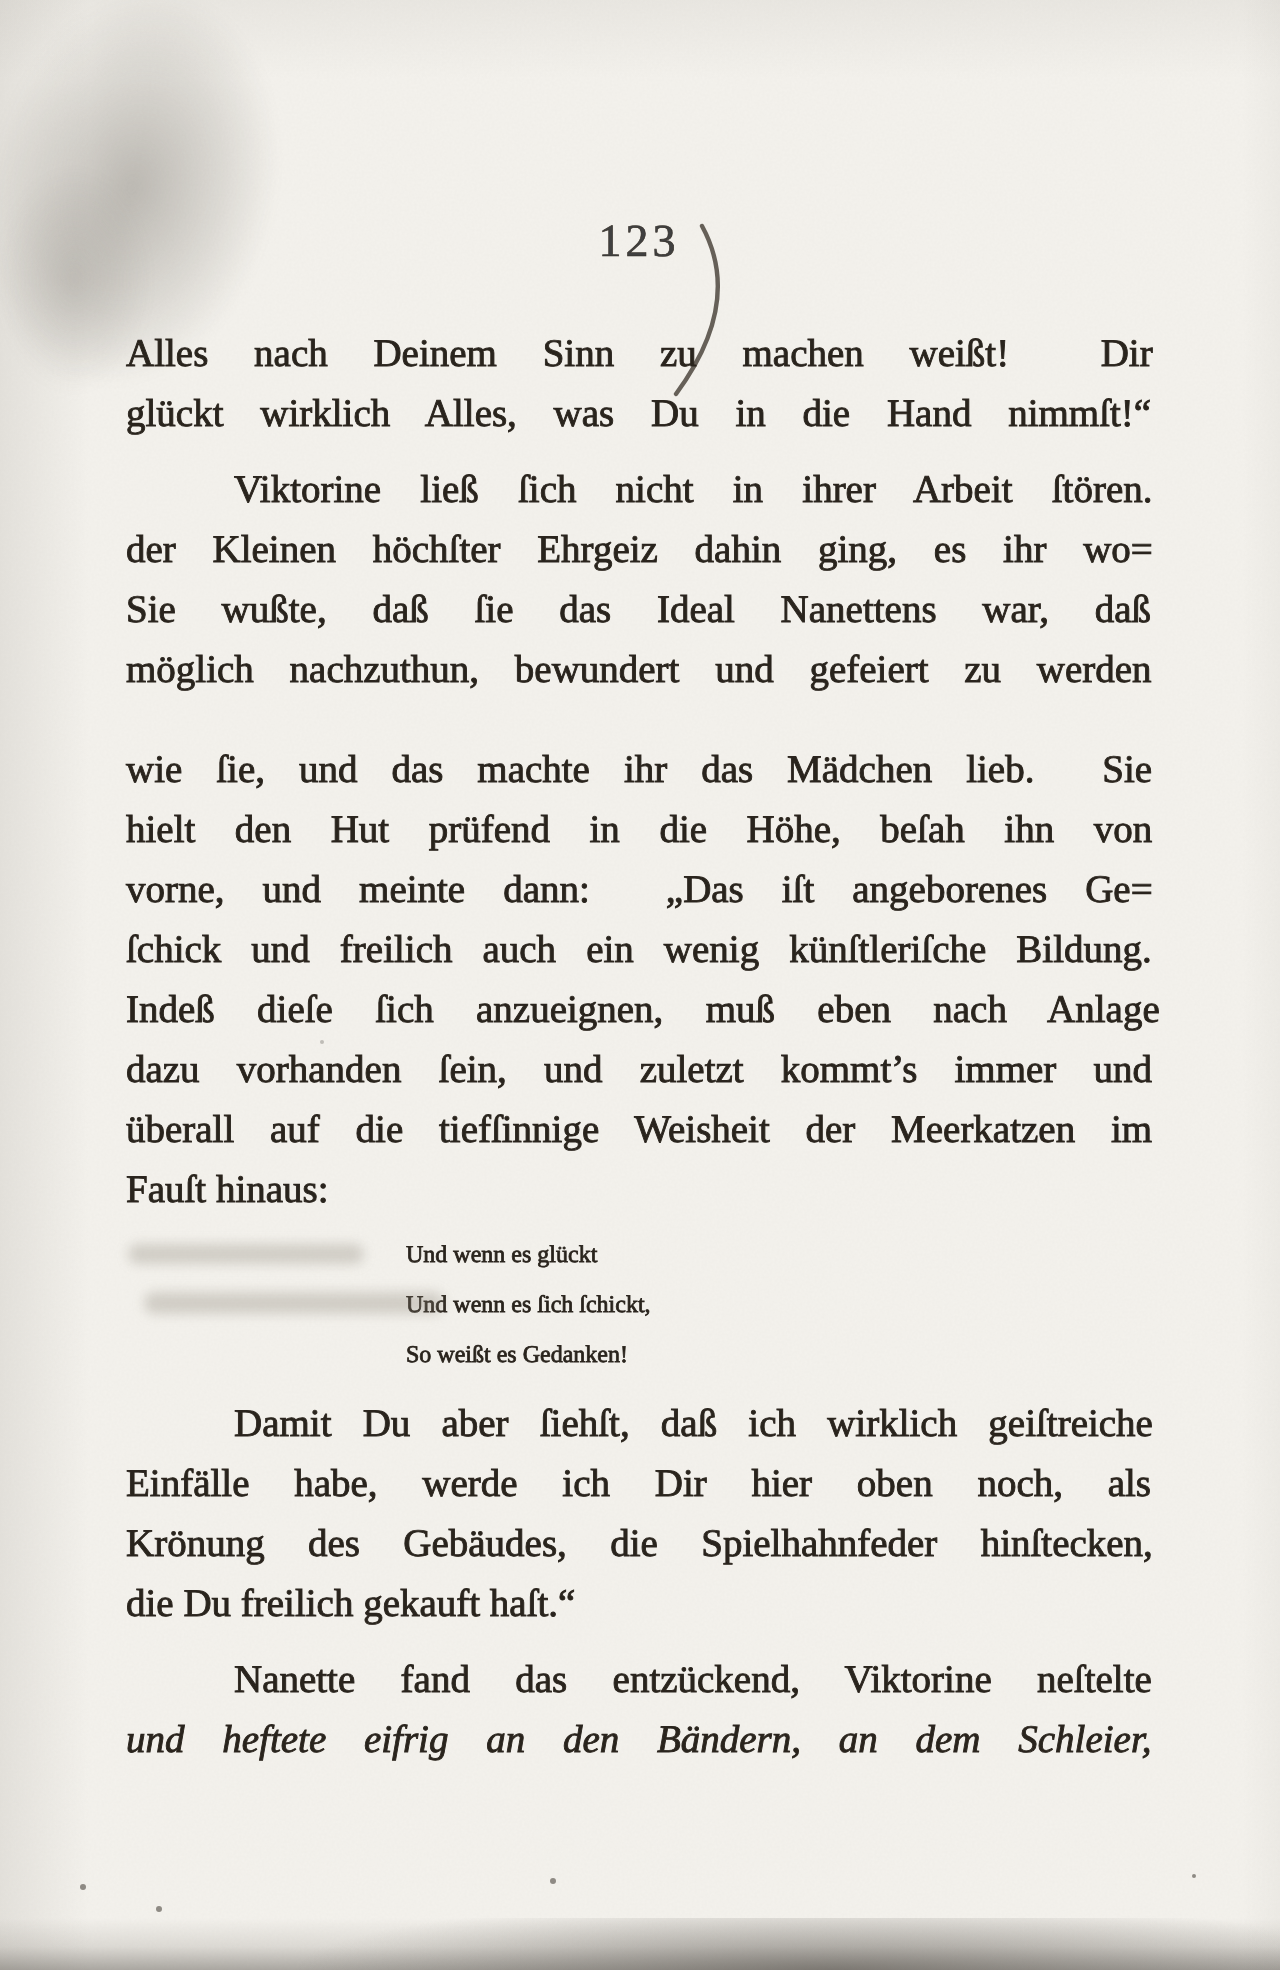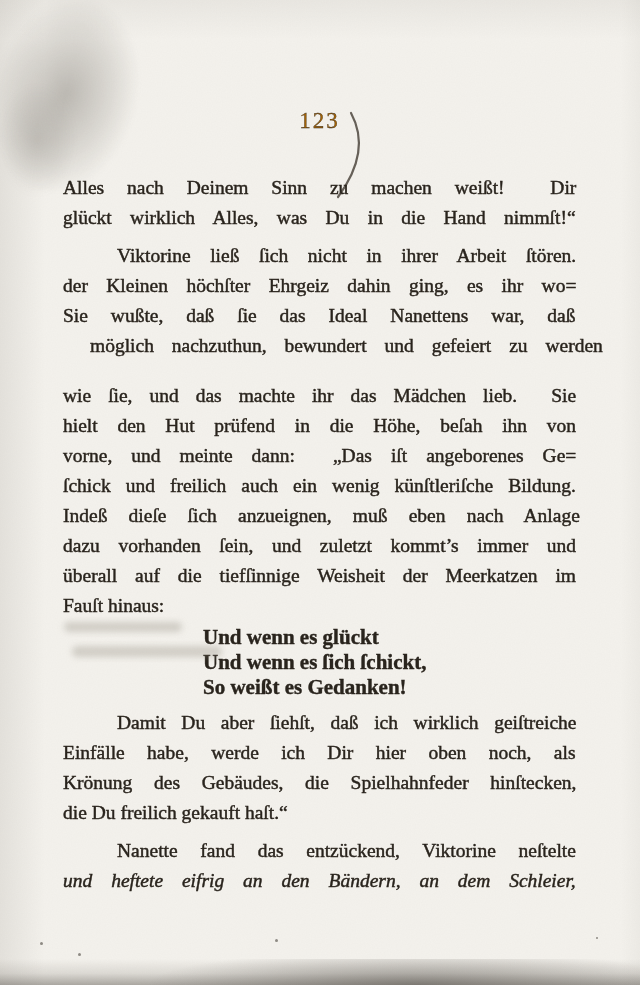--- a/index.html
+++ b/index.html
@@ -21,32 +21,32 @@
     background:radial-gradient(closest-side,rgba(105,100,92,.40),rgba(105,100,92,.16) 45%,rgba(105,100,92,0) 72%);
     filter:blur(2px);transform:rotate(14deg);pointer-events:none;
   }
   .smudge-tl2{
     position:absolute;left:-18px;top:60px;width:110px;height:160px;
     background:radial-gradient(closest-side,rgba(105,100,92,.22),rgba(105,100,92,0) 70%);
     filter:blur(3px);pointer-events:none;
   }
   .pagenum{
     position:absolute;top:108px;left:63px;width:513px;text-align:center;
-    font-size:23px;letter-spacing:2px;color:#a16207;-webkit-text-stroke:.3px #322c25;
+    font-size:23px;letter-spacing:2px;color:#404040;-webkit-text-stroke:.3px #322c25;
   }
   .penmark{position:absolute;left:330px;top:105px;pointer-events:none;}
   .textblock{
-    position:absolute;left:63px;top:173px;width:513px;
+    position:absolute;left:63px;top:163px;width:513px;
     font-size:19.5px;line-height:30px;-webkit-text-stroke:.45px #2b251e;
   }
   .line{height:30px;white-space:pre;}
   .indent{padding-left:54px;}
   .para{margin-top:8px;}
   .block:first-child{margin-top:0;}
-  .verse{margin:4px 0 5px;padding-left:140px;font-size:21px;line-height:25px;font-weight:bold;-webkit-text-stroke:.4px #2b251e;}
+  .verse{margin:4px 0 5px;padding-left:140px;font-size:12px;line-height:25px;-webkit-text-stroke:.4px #2b251e;}
   .verse .line{height:25px;}
   .bleed{position:absolute;background:rgba(140,133,122,.32);filter:blur(3px);border-radius:6px;pointer-events:none;}
   .bleed1{left:64px;top:622px;width:118px;height:10px;}
   .bleed2{left:72px;top:646px;width:150px;height:11px;}
   .speck{position:absolute;width:3px;height:3px;border-radius:50%;background:rgba(60,55,48,.55);pointer-events:none;}
   .shadow-bottom{
     position:absolute;left:0;right:0;bottom:0;height:26px;pointer-events:none;
     background:
       radial-gradient(60% 200% at 65% 100%,rgba(55,50,44,.40),rgba(55,50,44,0) 70%),
       linear-gradient(to bottom,rgba(100,94,86,0) 0%,rgba(100,94,86,.16) 55%,rgba(70,65,58,.42) 100%);
@@ -78,21 +78,21 @@
 
   <div class="textblock">
       <div class="block para">
         <div class="line just" style="word-spacing: 18px;"><span>Alles nach Deinem Sinn zu machen weißt!  Dir</span></div>
         <div class="line just" style="word-spacing: 13.5px;"><span>glückt wirklich Alles, was Du in die Hand nimmſt!“</span></div>
       </div>
       <div class="block para">
         <div class="line indent just" style="word-spacing: 14.7143px;"><span>Viktorine ließ ſich nicht in ihrer Arbeit ſtören.</span></div>
         <div class="line just" style="word-spacing: 13.5px;"><span>der Kleinen höchſter Ehrgeiz dahin ging, es ihr wo=</span></div>
         <div class="line just" style="word-spacing: 18px;"><span>Sie wußte, daß ſie das Ideal Nanettens war, daß</span></div>
-        <div class="line just" style="word-spacing: 13px; margin-left: 27px;"><span>möglich nachzuthun, bewundert und gefeiert zu werden</span></div>
+        <div class="line just" style="word-spacing: 13px;"><span>möglich nachzuthun, bewundert und gefeiert zu werden</span></div>
         <div class="line just" style="word-spacing: 12.1px; margin-top: 20px;"><span>wie ſie, und das machte ihr das Mädchen lieb.  Sie</span></div>
         <div class="line just" style="word-spacing: 14.8889px;"><span>hielt den Hut prüfend in die Höhe, beſah ihn von</span></div>
         <div class="line just" style="word-spacing: 14.125px;"><span>vorne, und meinte dann:  „Das iſt angeborenes Ge=</span></div>
         <div class="line just" style="word-spacing: 10.1429px;"><span>ſchick und freilich auch ein wenig künſtleriſche Bildung.</span></div>
         <div class="line just" style="word-spacing: 16.2857px;"><span>Indeß dieſe ſich anzueignen, muß eben nach Anlage</span></div>
         <div class="line just" style="word-spacing: 13.7143px;"><span>dazu vorhanden ſein, und zuletzt kommt’s immer und</span></div>
         <div class="line just" style="word-spacing: 13px;"><span>überall auf die tiefſinnige Weisheit der Meerkatzen im</span></div>
         <div class="line">Fauſt hinaus:</div>
       </div>
       <div class="block verse">

